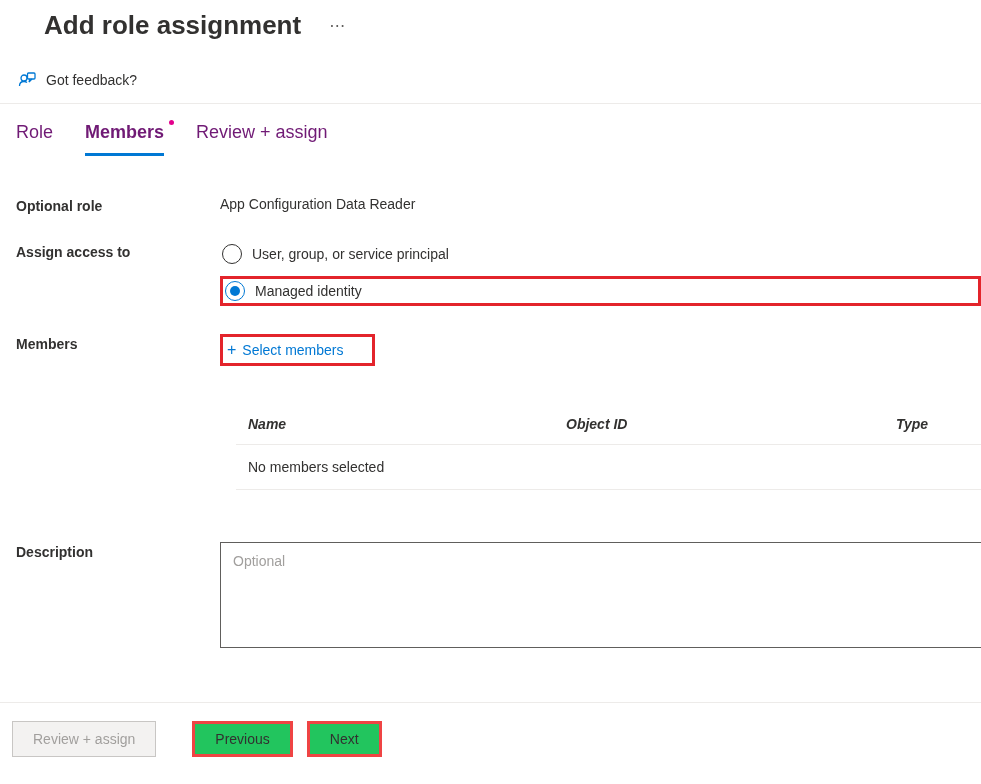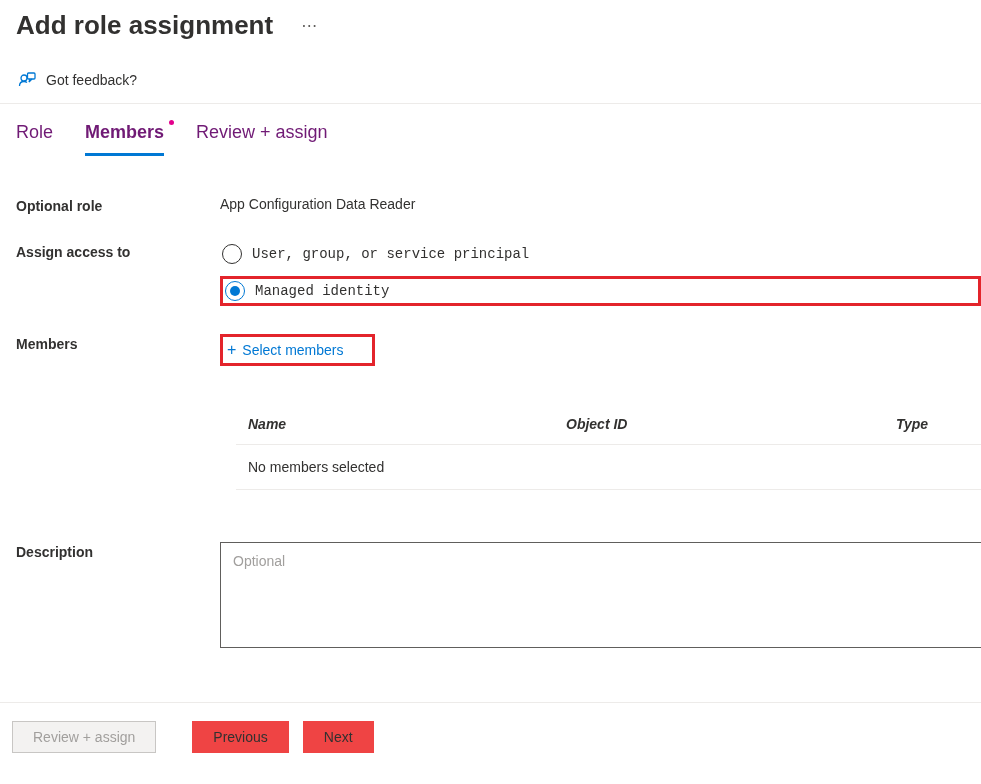--- a/index.html
+++ b/index.html
@@ -11,20 +11,21 @@
       font-family: "Segoe UI", -apple-system, BlinkMacSystemFont, sans-serif;
       font-size: 14px;
       color: #323130;
       background: #ffffff;
       width: 981px;
     }
     .page-header {
       display: flex;
       align-items: center;
       padding: 10px 16px 20px 16px;
+      margin-left: 28px;
     }
     .page-title {
       font-size: 26px;
       font-weight: 600;
       color: #323130;
     }
     .more-icon {
       margin-left: 28px;
       color: #605e5c;
       font-size: 16px;
@@ -94,21 +95,20 @@
     .radio-group {
       display: flex;
       flex-direction: column;
       gap: 10px;
     }
     .radio-option {
       display: flex;
       align-items: center;
       cursor: pointer;
       padding: 2px 4px 2px 2px;
-      font-family: Liberation Mono, monospace;
     }
     .radio-circle {
       width: 20px;
       height: 20px;
       border: 1.5px solid #323130;
       border-radius: 50%;
       margin-right: 10px;
       display: flex;
       align-items: center;
       justify-content: center;
@@ -199,22 +199,22 @@
       margin-top: 54px;
       padding: 18px 16px 12px 12px;
       border-top: 1px solid #edebe9;
       display: flex;
       gap: 36px;
     }
     .btn {
       padding: 7px 20px;
       font-size: 14px;
       font-family: inherit;
-      border: 1px solid #ef4444;
-      background: #ef4444;
+      border: 3px solid #ef4444;
+      background: #22c55e;
       cursor: pointer;
       color: #323130;
     }
     .btn-disabled {
       background: #f3f2f1;
       color: #a19f9d;
       border: 1px solid #c8c6c4;
       cursor: default;
     }
     .btn-group {

